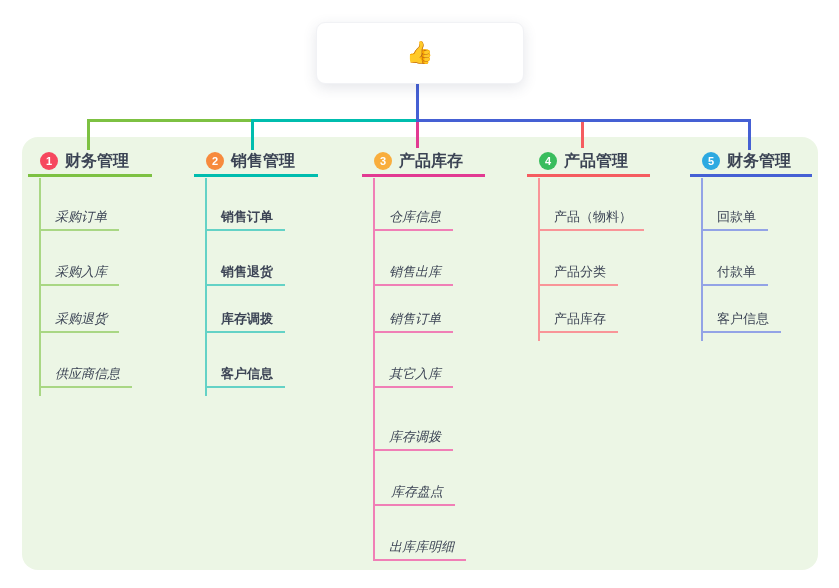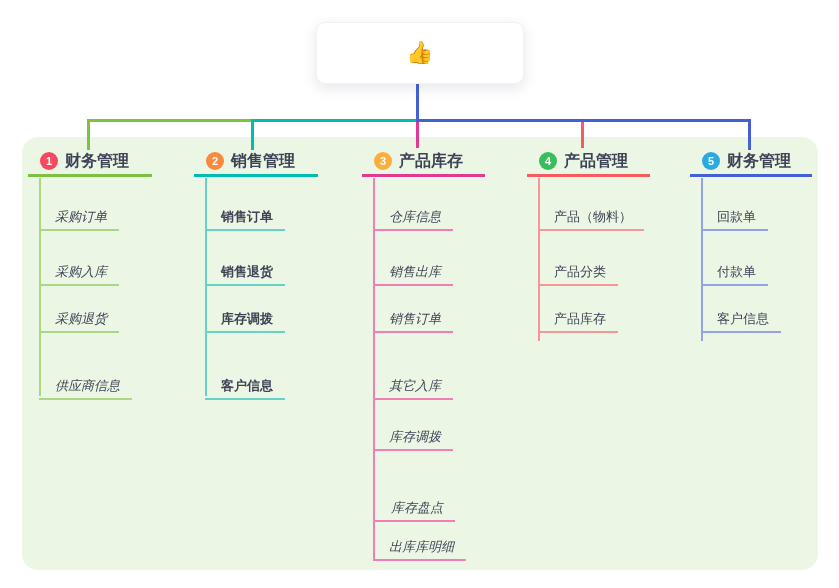--- a/index.html
+++ b/index.html
@@ -22,22 +22,22 @@
   
   .branch{position:absolute;top:0;height:588px;}
   .btitle{position:absolute;top:148px;display:flex;align-items:center;gap:7px;
           height:26px;padding-left:12px;box-sizing:content-box;
           border-bottom:3px solid;font-size:16px;font-weight:600;color:#3B4354;white-space:nowrap;}
   .badge{width:18px;height:18px;border-radius:50%;color:#fff;font-size:11px;font-weight:700;
          display:flex;align-items:center;justify-content:center;flex:0 0 auto;line-height:1;}
   .vline{position:absolute;top:178px;width:2px;}
   .child{position:absolute;font-size:13px;color:#3C4455;height:20px;line-height:20px;
          padding:0 12px 2px 16px;border-bottom:2px solid;white-space:nowrap;}
-  .r0{top:207px;} .r1{top:262px;} .r2{top:309px;} .r3{top:376px;}
-  .r4{top:427px;} .r5{top:498px;padding-left:18px;} .r6{top:537px;}
+  .r0{top:207px;} .r1{top:262px;} .r2{top:309px;} .r3{top:364px;}
+  .r4{top:427px;} .r5{top:482px;padding-left:18px;} .r6{top:537px;}
   
   .b1{left:28px;}  .b1 .btitle{width:112px;}
   .b2{left:194px;} .b2 .btitle{width:112px;}
   .b3{left:362px;} .b3 .btitle{width:111px;}
   .b4{left:527px;} .b4 .btitle{width:111px;}
   .b5{left:690px;} .b5 .btitle{width:110px;}
   .branch .vline,.branch .child{left:11px;}
   .b1 .vline,.b2 .vline{height:218px;}
   .b3 .vline{height:382px;}
   .b4 .vline,.b5 .vline{height:163px;}

